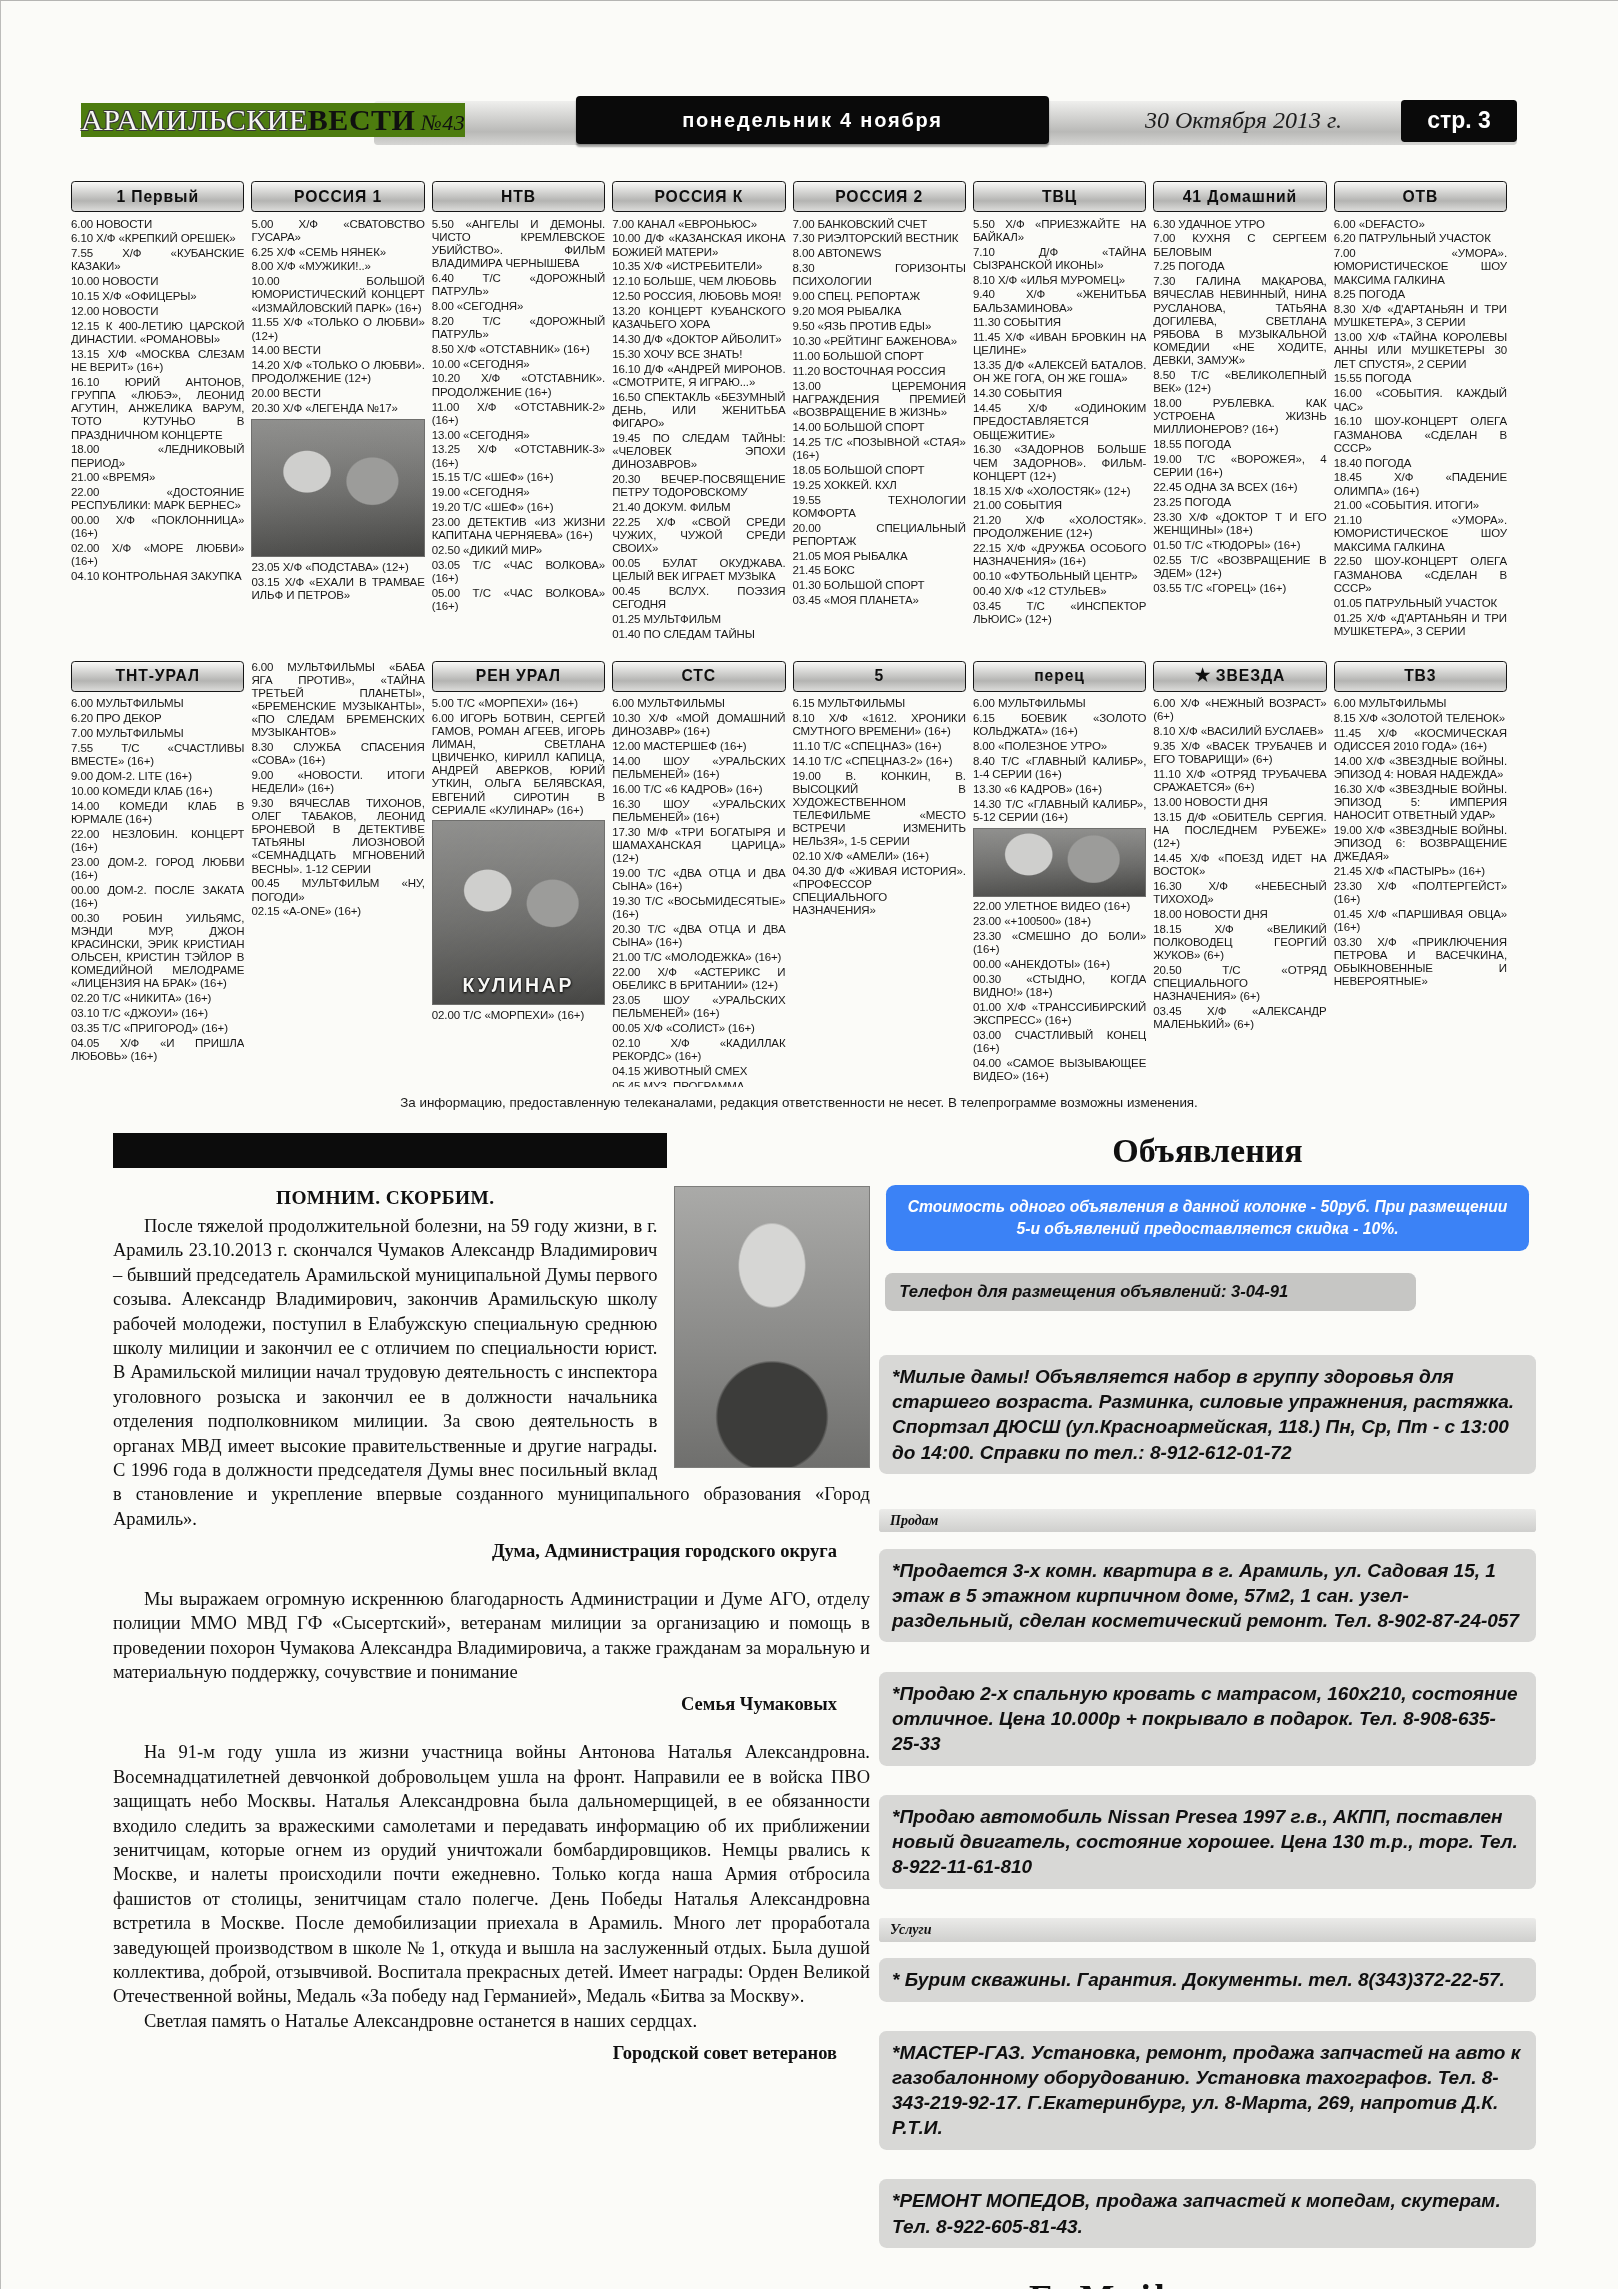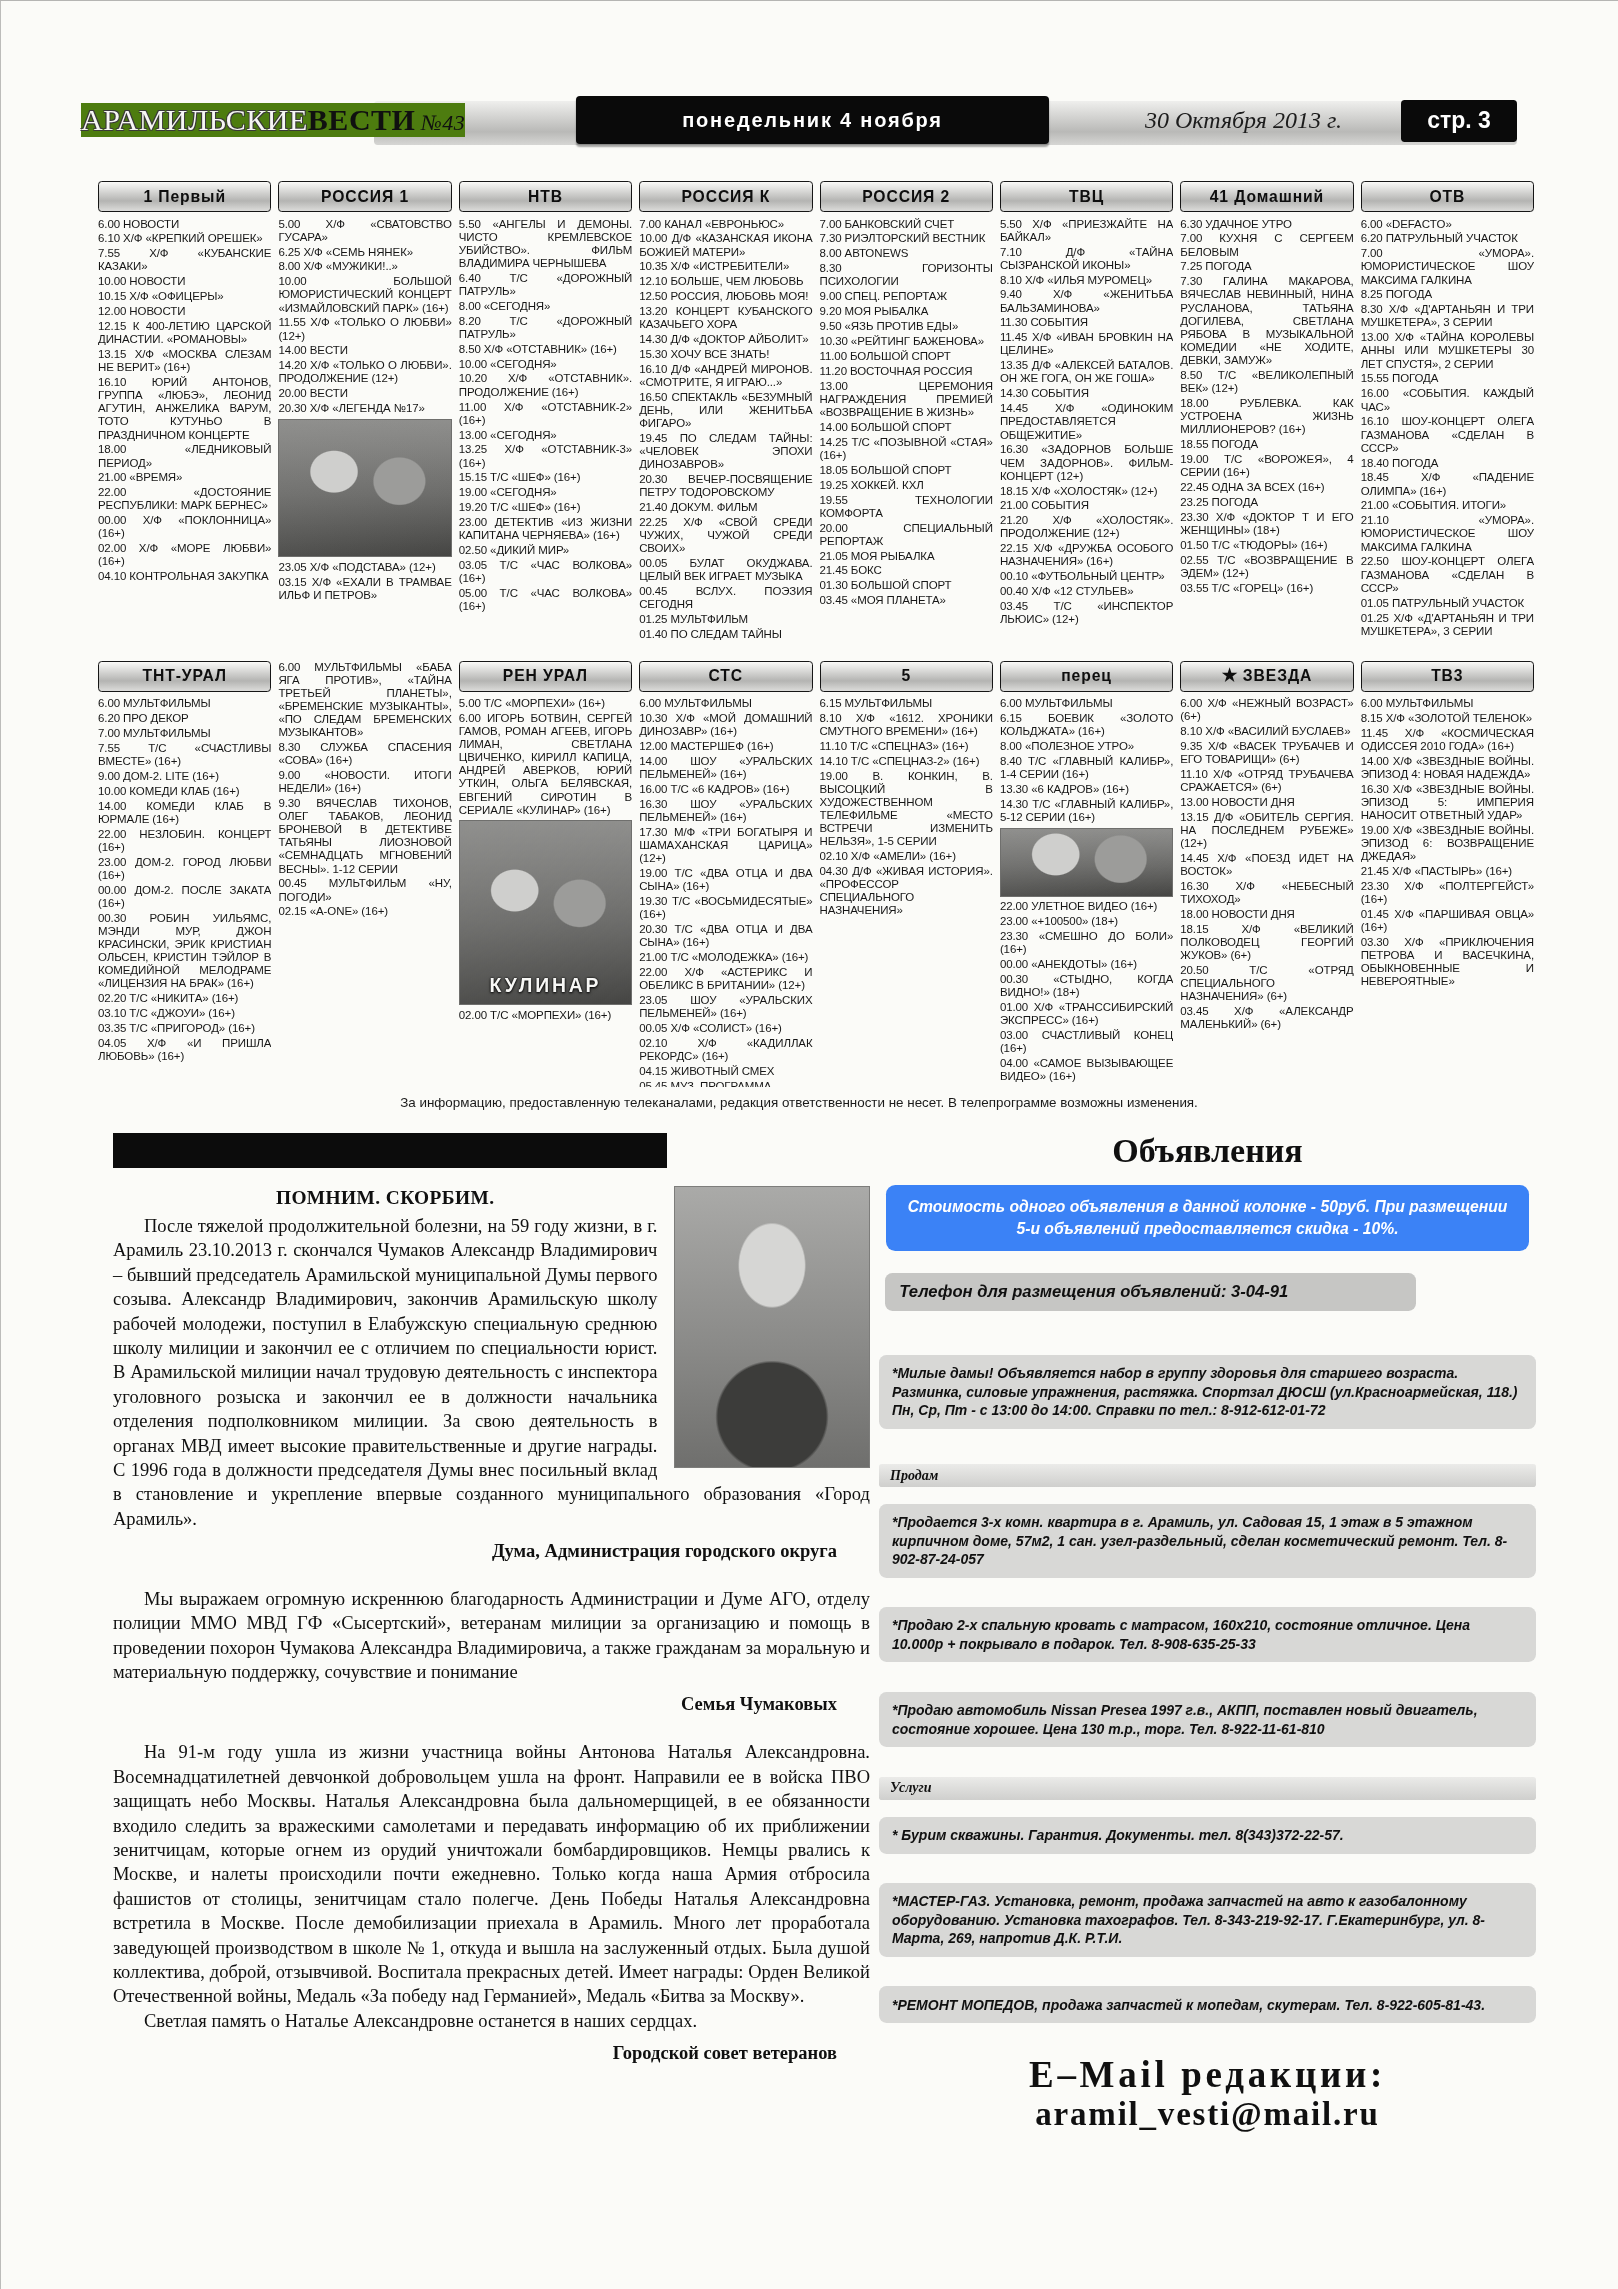--- a/index.html
+++ b/index.html
@@ -20,21 +20,21 @@
   .masthead .issue { font-style:italic; font-size:22px; margin-left:5.5px; color:#101010; }
   .day-banner { position:absolute; left:495px; top:0; width:473px; height:48px; background:#0a0a0a;
                 color:#fff; display:flex; align-items:center; justify-content:center; font-weight:bold;
                 font-size:20px; letter-spacing:1.8px; border-radius:4px; box-shadow:0 2.8px 1.8px rgba(0,0,0,.35); }
   .pub-date { position:absolute; right:175px; top:11px; font-family:"Liberation Serif", serif;
               font-style:italic; font-size:24px; color:#1c1c1c; }
   .page-num { position:absolute; right:0; top:3.7px; width:116px; height:42px; background:#0a0a0a; color:#fff;
               display:flex; align-items:center; justify-content:center; font-weight:bold; font-size:23px; border-radius:3.7px; }
 
   
-  .tv-grid { position:absolute; top:181px; left:98px; width:1436px; height:906px; display:flex; gap:7px; }
+  .tv-grid { position:absolute; top:181px; left:71px; width:1436px; height:906px; display:flex; gap:7px; }
   .tv-col { flex:1; min-width:0; display:flex; flex-direction:column; }
   .tv-block { overflow:hidden; }
   .tv-block.top { height:474px; margin-bottom:5.5px; }
   .tv-block.bottom { flex:1; }
   .ch-header { height:31px; border:1.8px solid #161616; border-radius:3.7px;
                background:linear-gradient(180deg,#fafaf8 0%,#b4b4b2 65%,#dcdcda 100%);
                display:flex; align-items:center; justify-content:center; gap:4.6px;
                font-weight:bold; font-size:15.7px; letter-spacing:0.9px; margin-bottom:5.5px; color:#0e0e0e; white-space:nowrap; }
   .ch-star { font-size:17.5px; line-height:1; }
   .prog { font-size:11.5px; line-height:1.14; margin-bottom:1.8px; text-align:justify;
@@ -69,21 +69,21 @@
   
   .ads { position:absolute; top:1132px; left:879px; width:657px; color:#101010; }
   .ads-title { font-family:"Liberation Serif", serif; font-weight:bold; font-size:34px;
                text-align:center; margin-bottom:14.8px; }
   .ads-pricing { background:#3b82f6; color:#fff; border-radius:9.2px; padding:11px 20px;
                  font-weight:bold; font-style:italic; font-size:15.7px; text-align:center;
                  line-height:1.4; margin:0 7.4px 22px; }
   .ads-phone { background:#c6c6c4; border-radius:7.4px; padding:9.2px 14.8px; font-weight:bold;
                font-style:italic; font-size:16.6px; margin:0 120px 44px 5.5px; }
   .ads-box { background:#d8d8d6; border-radius:7.4px; padding:9.2px 13px; font-weight:bold;
-             font-style:italic; font-size:14px; line-height:1.32; margin-bottom:29.5px; }
+             font-style:italic; font-size:19px; line-height:1.32; margin-bottom:29.5px; }
   .ads-box.intro { margin-bottom:35px; }
   .ads-section-label { font-family:"Liberation Serif", serif; font-style:italic; font-weight:bold;
                        font-size:14px; background:linear-gradient(180deg,#ebebe9,#cfcfcd);
                        padding:3.7px 11px; border-radius:2.8px; margin-bottom:16.6px; }
   .ads-email { margin-top:7.4px; text-align:center; font-family:"Liberation Serif", serif; font-weight:bold; }
   .ads-email .l1 { font-size:37px; letter-spacing:3.7px; }
   .ads-email .l2 { font-size:33px; letter-spacing:1.8px; }
 </style>
 </head>
 <body>

